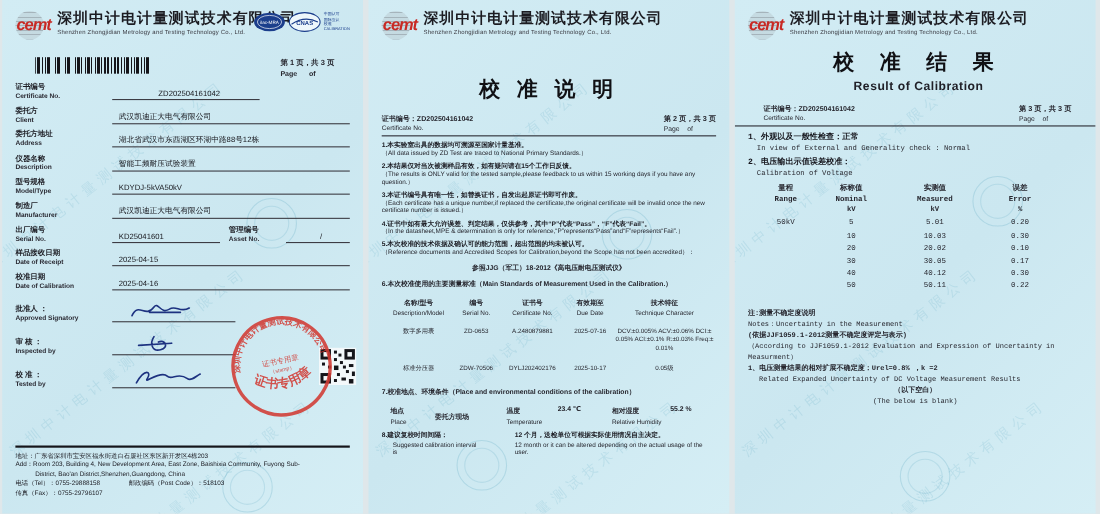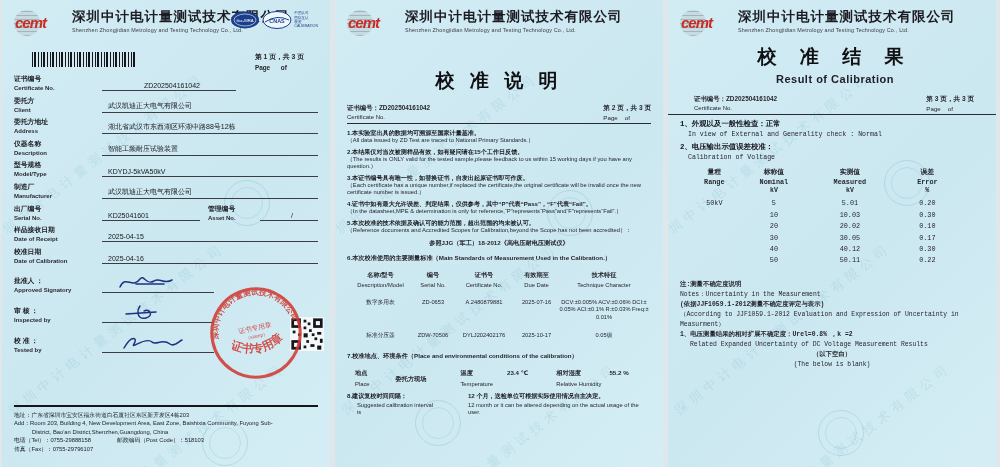--- a/index.html
+++ b/index.html
@@ -13,21 +13,21 @@
     background:linear-gradient(135deg,#d2ecf4 0%,#cbe7f0 55%,#d5eef5 100%);
     overflow:hidden;box-sizing:border-box;padding:8px 12px;
   }
   
   .wm{position:absolute;white-space:nowrap;color:rgba(40,140,170,.12);
       font-size:13px;letter-spacing:5px;transform:rotate(-38deg);pointer-events:none;}
   .wmc{position:absolute;width:44px;height:44px;border:1px solid rgba(60,150,180,.20);
       border-radius:50%;pointer-events:none;}
   .wmc:after{content:"";position:absolute;inset:6px;border:1px solid rgba(60,150,180,.16);border-radius:50%;}
   
-  .hdr{display:flex;align-items:flex-start;position:relative;z-index:2;gap:20px;}
+  .hdr{display:flex;align-items:flex-start;position:relative;z-index:2;}
   .logo{position:relative;width:34px;height:30px;flex:0 0 34px;}
   .logo .globe{position:absolute;left:0;top:2px;width:26px;height:26px;border-radius:50%;
      background:repeating-linear-gradient(0deg,#9aa6ad 0 1px,#c2d6dd 1px 4px);opacity:.8;}
   .logo .cemt{position:absolute;left:1px;top:6px;font-weight:bold;font-style:italic;
      font-size:15px;color:#c82a24;letter-spacing:-1px;}
   .coname{margin-left:4px;}
   .coname .cn{font-size:13.5px;font-weight:bold;color:#1c1c22;letter-spacing:1px;}
   .coname .en{font-size:5.4px;color:#3a3a42;margin-top:1px;letter-spacing:.2px;}
   .badges{position:absolute;right:0;top:2px;display:flex;align-items:center;gap:2px;}
   .badgetxt{font-size:3.6px;color:#1b3e8c;line-height:1.25;}

